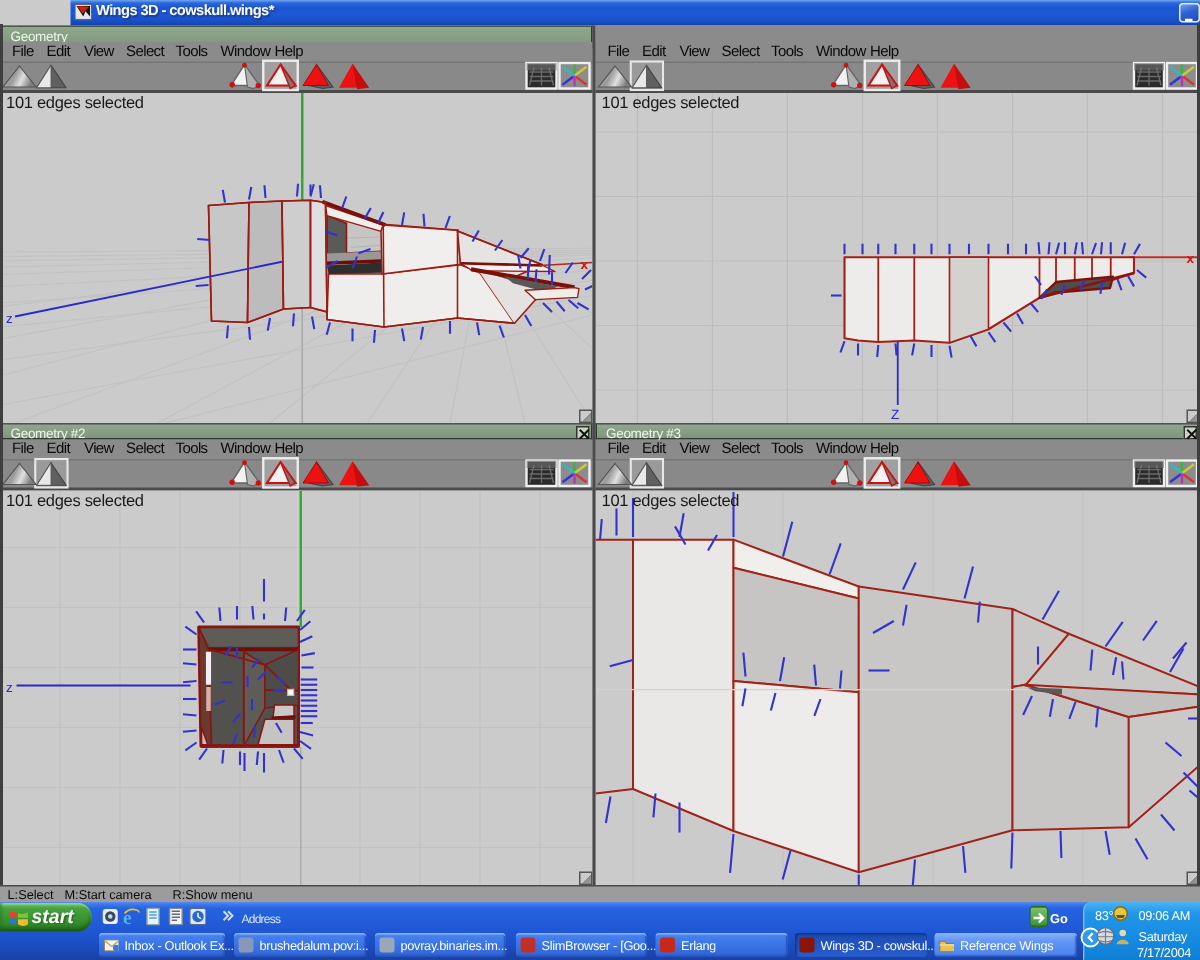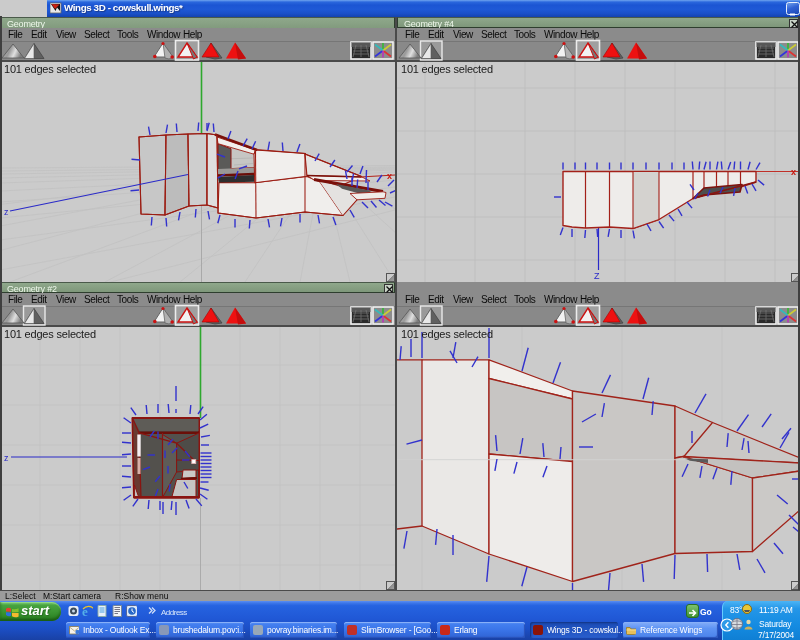--- a/index.html
+++ b/index.html
@@ -244,26 +244,20 @@
         <line x1="238.0" y1="109.0" x2="235.1" y2="117.0" stroke="#3232cd" stroke-width="1.4"></line>
         <line x1="225.0" y1="112.0" x2="217.6" y2="116.2" stroke="#3232cd" stroke-width="1.4"></line>
         <line x1="207.0" y1="68.0" x2="207.0" y2="61.0" stroke="#3232cd" stroke-width="1.4"></line>
         <line x1="366.0" y1="121.0" x2="366.5" y2="108.0" stroke="#3232cd" stroke-width="1.4"></line>
       </svg>
 <div class="info">101 edges selected</div>
 <div class="rsz"></div>
 </div>
 </div>
 <div class="vp" style="left:397px;top:17px;width:403px;height:265px">
-<div class="vhdr" style="height:11px">
-      <span class="vhdrt">Geometry #4</span>
-      <div class="vclose"><svg width="9" height="9">
-          <path d="M1.5 1.5 L7.5 7.5 M7.5 1.5 L1.5 7.5" stroke="#111" stroke-width="1.3"></path>
-        </svg></div>
-    </div>
 <div class="menurow" style="top:11px">
       <span style="position:absolute;left:8px;top:0">File</span>
       <span style="position:absolute;left:31px;top:0">Edit</span>
       <span style="position:absolute;left:56px;top:0">View</span>
       <span style="position:absolute;left:84px;top:0">Select</span>
       <span style="position:absolute;left:117px;top:0">Tools</span>
       <span style="position:absolute;left:147px;top:0">Window</span>
       <span style="position:absolute;left:183px;top:0">Help</span>
     </div>
 <div class="toolrow" style="top:24px;height:21px"></div>
@@ -536,20 +530,26 @@
         <line x1="150.0" y1="140.0" x2="143.0" y2="142.6" stroke="#3232cd" stroke-width="1.4"></line>
         <line x1="158.0" y1="162.0" x2="155.4" y2="169.0" stroke="#3232cd" stroke-width="1.4"></line>
         <line x1="165.0" y1="131.0" x2="165.0" y2="123.5" stroke="#3232cd" stroke-width="1.4"></line>
         <line x1="172.0" y1="126.0" x2="177.3" y2="120.7" stroke="#3232cd" stroke-width="1.4"></line>
       </svg>
 <div class="info">101 edges selected</div>
 <div class="rsz"></div>
 </div>
 </div>
 <div class="vp" style="left:397px;top:282px;width:403px;height:308px">
+<div class="vhdr" style="height:11px">
+      <span class="vhdrt">Geometry #3</span>
+      <div class="vclose"><svg width="9" height="9">
+          <path d="M1.5 1.5 L7.5 7.5 M7.5 1.5 L1.5 7.5" stroke="#111" stroke-width="1.3"></path>
+        </svg></div>
+    </div>
 <div class="menurow" style="top:11px">
       <span style="position:absolute;left:8px;top:0">File</span>
       <span style="position:absolute;left:31px;top:0">Edit</span>
       <span style="position:absolute;left:56px;top:0">View</span>
       <span style="position:absolute;left:84px;top:0">Select</span>
       <span style="position:absolute;left:117px;top:0">Tools</span>
       <span style="position:absolute;left:147px;top:0">Window</span>
       <span style="position:absolute;left:183px;top:0">Help</span>
     </div>
 <div class="toolrow" style="top:24px;height:21px"></div>
@@ -757,21 +757,21 @@
         </svg>
         <span class="tt">Reference Wings</span>
       </div>
     </div>
 <div class="tray">
 <span class="tt" style="left:7px;top:4px">83°</span>
 <svg style="position:absolute;left:18px;top:2px" width="12" height="12">
         <circle cx="6" cy="6" r="4.5" fill="#e8c838" stroke="#8a6a10" stroke-width="1"></circle>
         <path d="M3 7 L9 7 L8 9 L4 9 Z" fill="#555"></path>
       </svg>
-<span class="tt" style="left:36px;top:4px">11:19 AM</span>
+<span class="tt" style="left:36px;top:4px">09:06 AM</span>
 <svg style="position:absolute;left:-3px;top:17px" width="14" height="14">
         <circle cx="7" cy="7" r="6" fill="#2e9ae8" stroke="#fff" stroke-width="1.2"></circle>
         <path d="M8.4 4.2 L5.8 7 L8.4 9.8" stroke="#fff" stroke-width="1.5" fill="none"></path>
       </svg>
 <svg style="position:absolute;left:8px;top:17px" width="12" height="12">
         <circle cx="6" cy="6" r="5.5" fill="#d8dce0" stroke="#667" stroke-width="0.8"></circle>
         <path d="M1.5 4 C4 2.5 8 2.5 10.5 4 M1 6.5 L11 6.5 M2 9 C5 10.5 7 10.5 10 9 M6 0.5 L6 11.5" stroke="#778" stroke-width="0.8" fill="none"></path>
       </svg>
 <svg style="position:absolute;left:20px;top:18px" width="11" height="11">
         <circle cx="5.5" cy="3" r="2.2" fill="#e8d8a8"></circle>

